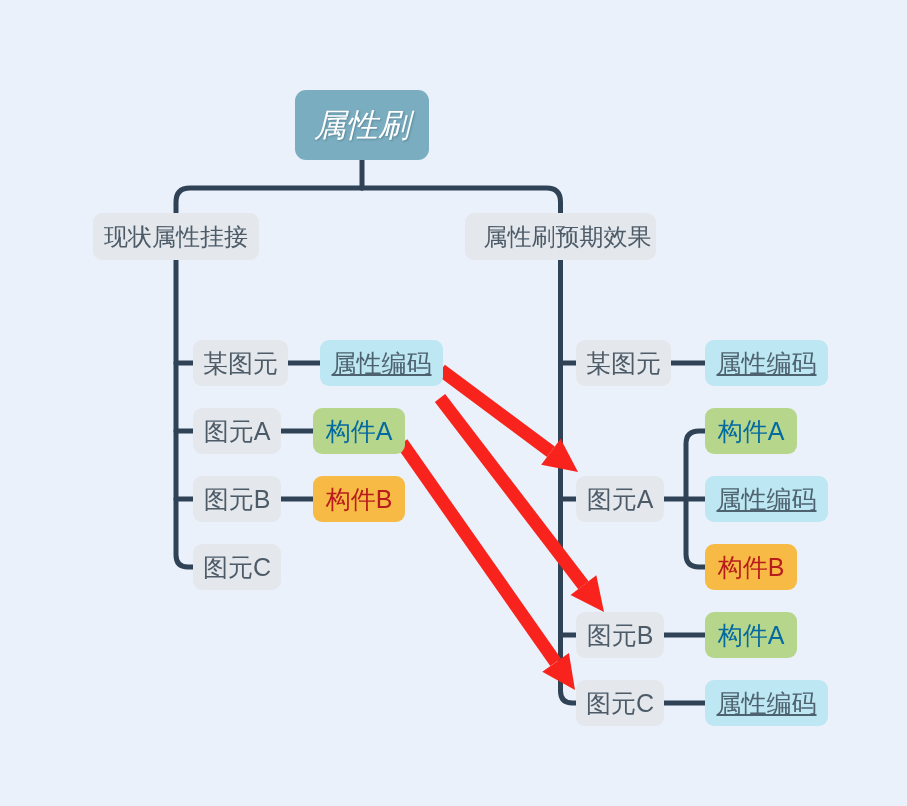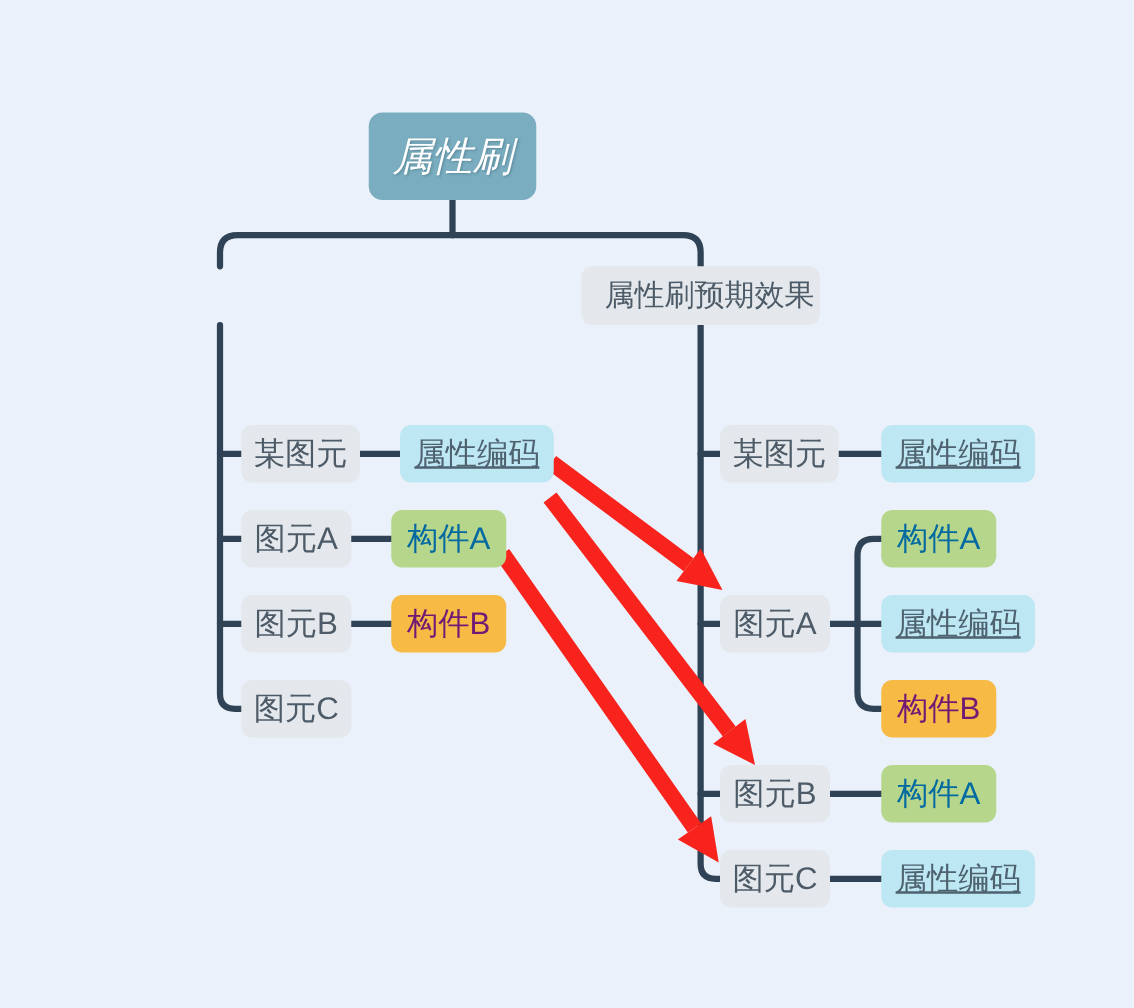--- a/index.html
+++ b/index.html
@@ -45,21 +45,21 @@
     color: #ffffff;
     font-style: italic;
     font-weight: 400;
     text-shadow: 1px 1px 2px rgba(40,70,90,0.35);
   }
   .node-plain {
     color: #4d5b68;
   }
   .node-blue   { color: #4e6270; text-decoration: underline; }
   .node-green  { color: #0369a1; }
-  .node-orange { color: #701a75; align-items: center; }
+  .node-orange { color: #b91c1c; align-items: center; }
 </style>
 </head>
 <body style="background: rgb(234, 241, 250);">
 
 <div id="canvas">
   <svg class="edges" viewBox="0 0 907 806" width="907" height="806" aria-hidden="true">
     <g id="edge-group" fill="none" stroke="#2f4256" stroke-width="5" stroke-linecap="round" stroke-linejoin="round">
         <path d="M 362 160 L 362 188"></path>
         <path d="M 176 213 L 176 202 Q 176 188 190 188 L 362 188"></path>
         <path d="M 560.5 213 L 560.5 202 Q 560.5 188 546.5 188 L 362 188"></path>
@@ -91,20 +91,23 @@
           <polygon points="604,612 570.542234661632,595.0565517511133 596.3383212101647,575.2875882279387" fill="#f8231c"></polygon>
         </g>
         <g>
           <line x1="402" y1="443" x2="555.6094510530911" y2="662.3152278041243" stroke="#f8231c" stroke-width="13"></line>
           <polygon points="575,690 542.2994644204585,671.6376071055229 568.9194376857237,652.9928485027258" fill="#f8231c"></polygon>
         </g>
       </g>
   </svg>
 <div class="node node-root" style="left: 295px; top: 90px; width: 134px; height: 70px; background: rgb(121, 173, 191); font-size: 32px;">
       <span>属性刷</span>
+    </div>
+    <div class="node node-plain" style="left: 93px; top: 213px; width: 166px; height: 47px; background: rgb(228, 232, 236); font-size: 24px;">
+      <span>现状属性挂接</span>
     </div>
     <div class="node node-plain" style="left: 465px; top: 213px; width: 191px; height: 47px; background: rgb(228, 232, 236); font-size: 24px; padding-left: 14px;">
       <span>属性刷预期效果</span>
     </div>
     <div class="node node-plain" style="left: 193px; top: 340px; width: 95px; height: 46px; background: rgb(228, 232, 236); font-size: 25px;">
       <span>某图元</span>
     </div>
     <div class="node node-blue" style="left: 320px; top: 340px; width: 123px; height: 46px; background: rgb(189, 231, 242); font-size: 25px;">
       <span>属性编码</span>
     </div>

